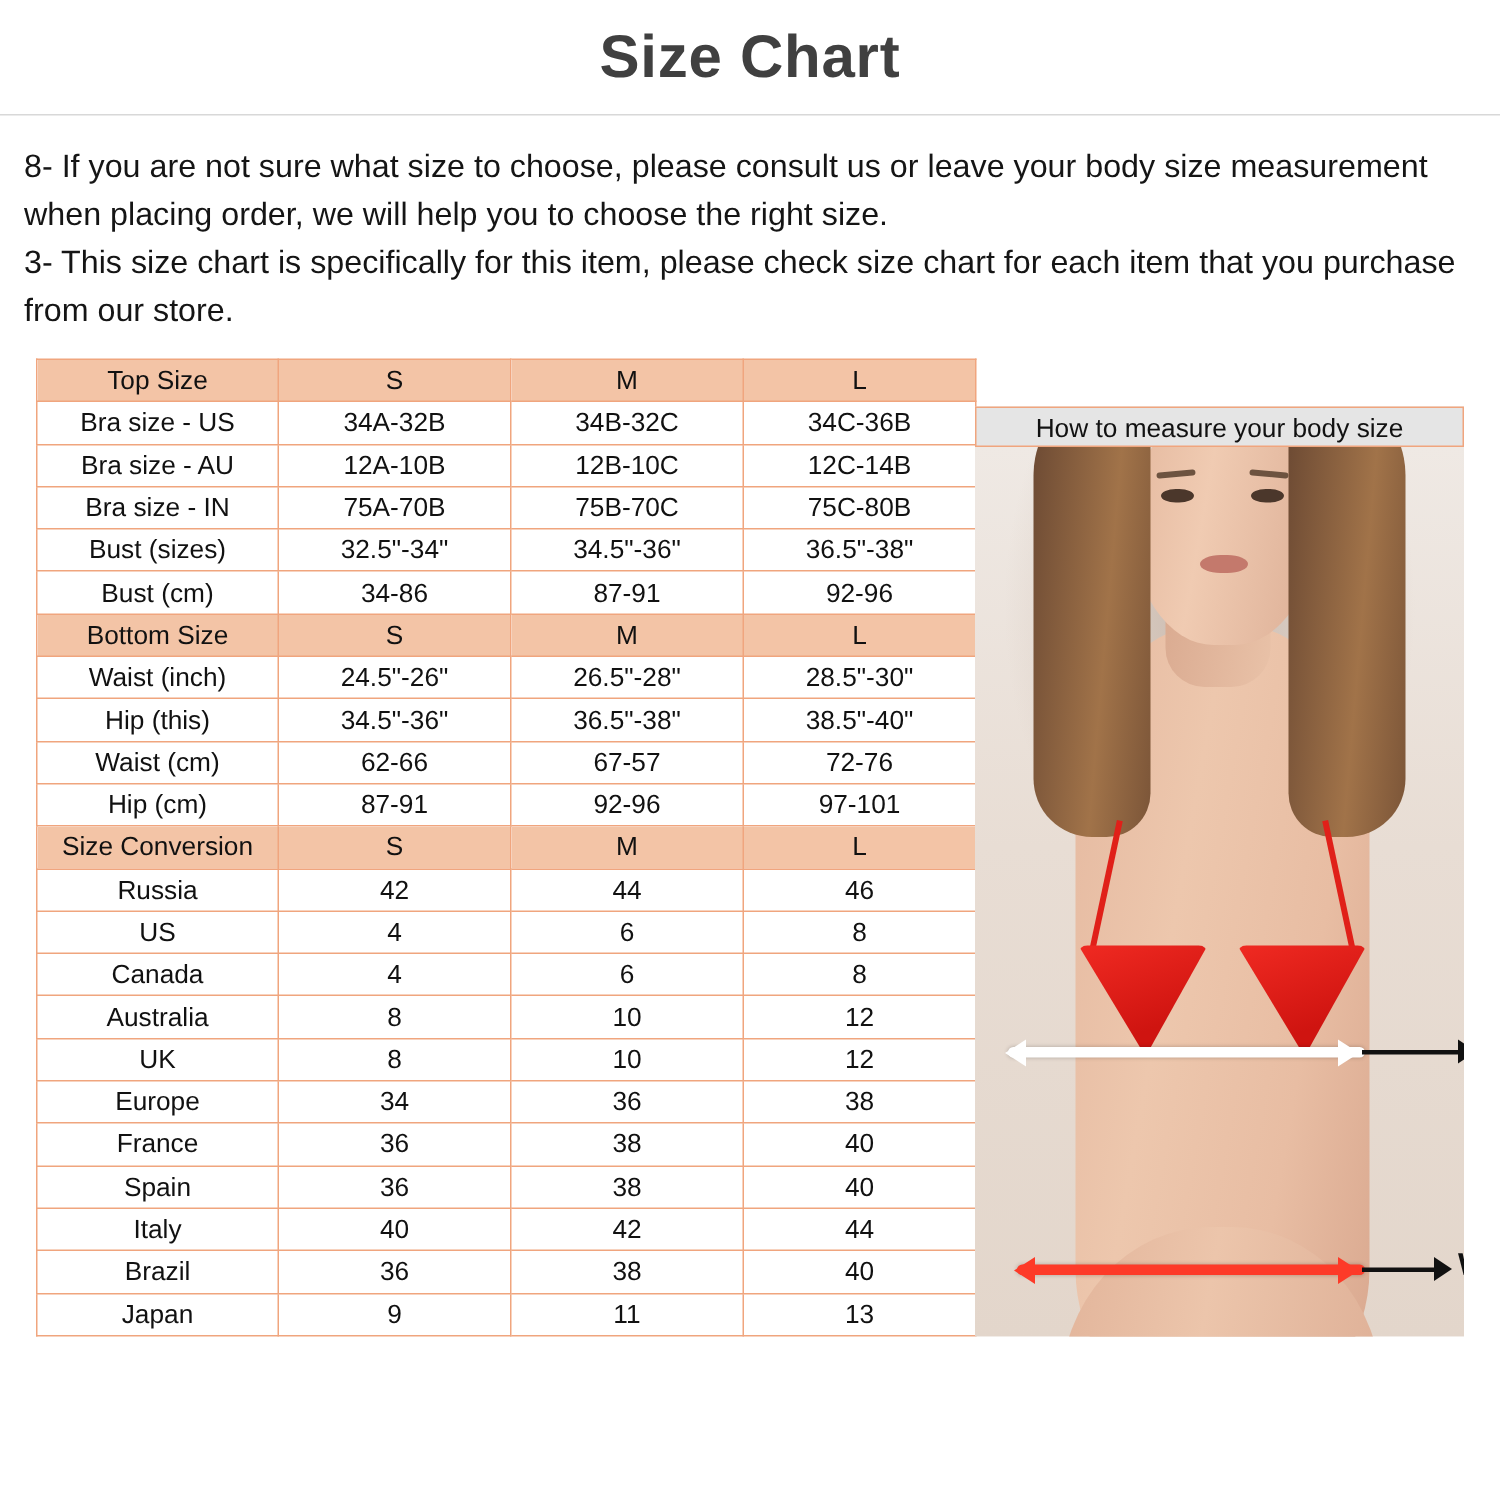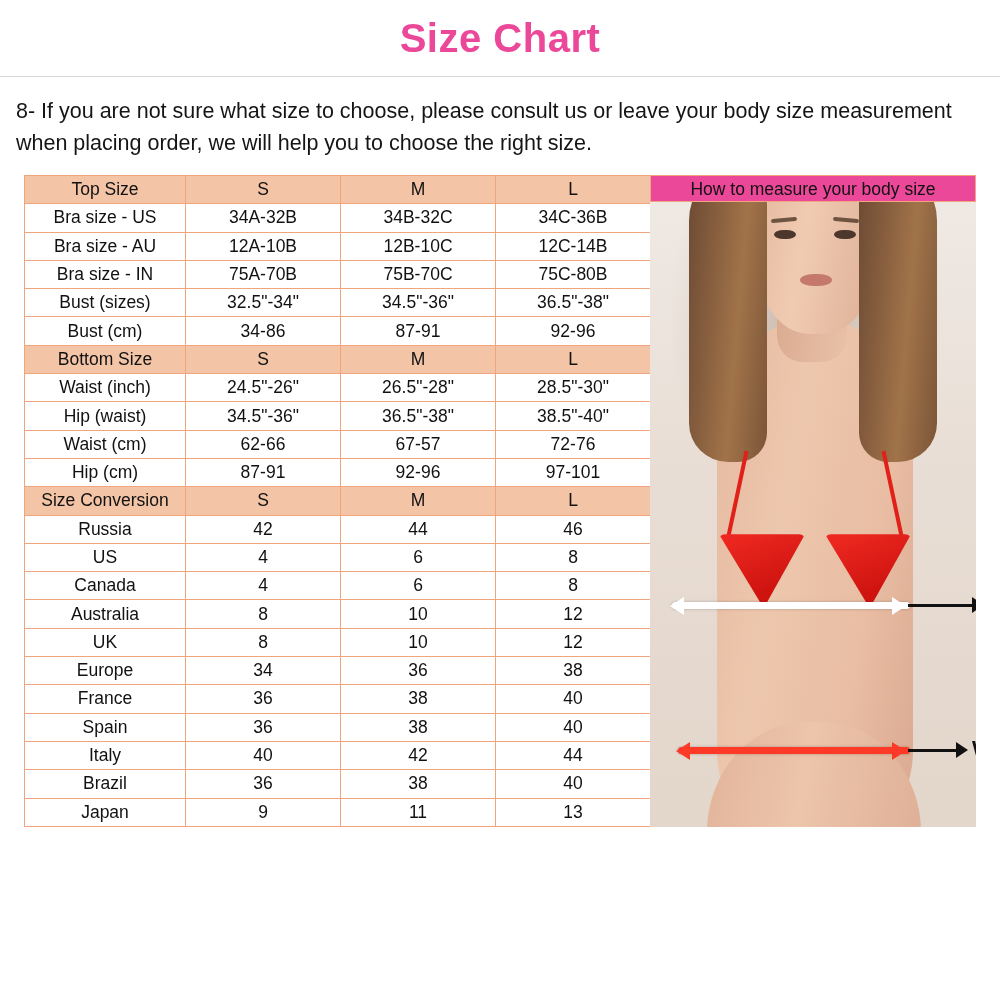--- a/index.html
+++ b/index.html
@@ -21,21 +21,21 @@
     box-sizing: border-box;
   }
   .title-bar {
     height: 76px;
     display: flex;
     align-items: center;
     justify-content: center;
     border-bottom: 1px solid #d8d8d8;
   }
   .title {
-    color: #ec4899;
+    color: #404040;
     font-size: 40px;
     font-weight: bold;
     letter-spacing: 0.5px;
   }
   .notes {
     padding: 18px 16px 6px 16px;
     font-size: 21.5px;
     line-height: 32px;
     color: #151515;
   }
@@ -72,27 +72,28 @@
     font-size: 17.5px;
   }
   .photo-wrap {
     flex: 1 1 auto;
     display: flex;
     flex-direction: column;
     margin-left: -1px;
   }
   .photo-header {
     border: 1px solid #f0a57e;
-    background: #ec4899;
+    background: #e5e5e5;
     height: 27.3px;
     line-height: 27.3px;
     text-align: center;
     font-size: 17.5px;
     color: #111111;
     box-sizing: border-box;
+    margin-top: 32px;
   }
   .photo {
     position: relative;
     flex: 1 1 auto;
     overflow: hidden;
     background: #efe7e1;
   }
   
   .bg-grad {
     position: absolute;
@@ -264,20 +265,21 @@
 <body>
 
 <div class="page">
 
   <div class="title-bar">
     <div class="title">Size Chart</div>
   </div>
 
   <div class="notes">
     <p>8- If you are not sure what size to choose, please consult us or leave your body size measurement when placing order, we will help you to choose the right size.</p>
+    <p>3- This size chart is specifically for this item, please check size chart for each item that you purchase from our store.</p>
   </div>
 
   <div class="content">
 
     <table class="size-table">
       <tbody>
 
         <tr class="hdr">
           <td class="col-label">Top Size</td>
           <td class="col-val">S</td>
@@ -321,21 +323,21 @@
           <td>M</td>
           <td>L</td>
         </tr>
         <tr>
           <td>Waist (inch)</td>
           <td>24.5"-26"</td>
           <td>26.5"-28"</td>
           <td>28.5"-30"</td>
         </tr>
         <tr>
-          <td>Hip (waist)</td>
+          <td>Hip (this)</td>
           <td>34.5"-36"</td>
           <td>36.5"-38"</td>
           <td>38.5"-40"</td>
         </tr>
         <tr>
           <td>Waist (cm)</td>
           <td>62-66</td>
           <td>67-57</td>
           <td>72-76</td>
         </tr>

